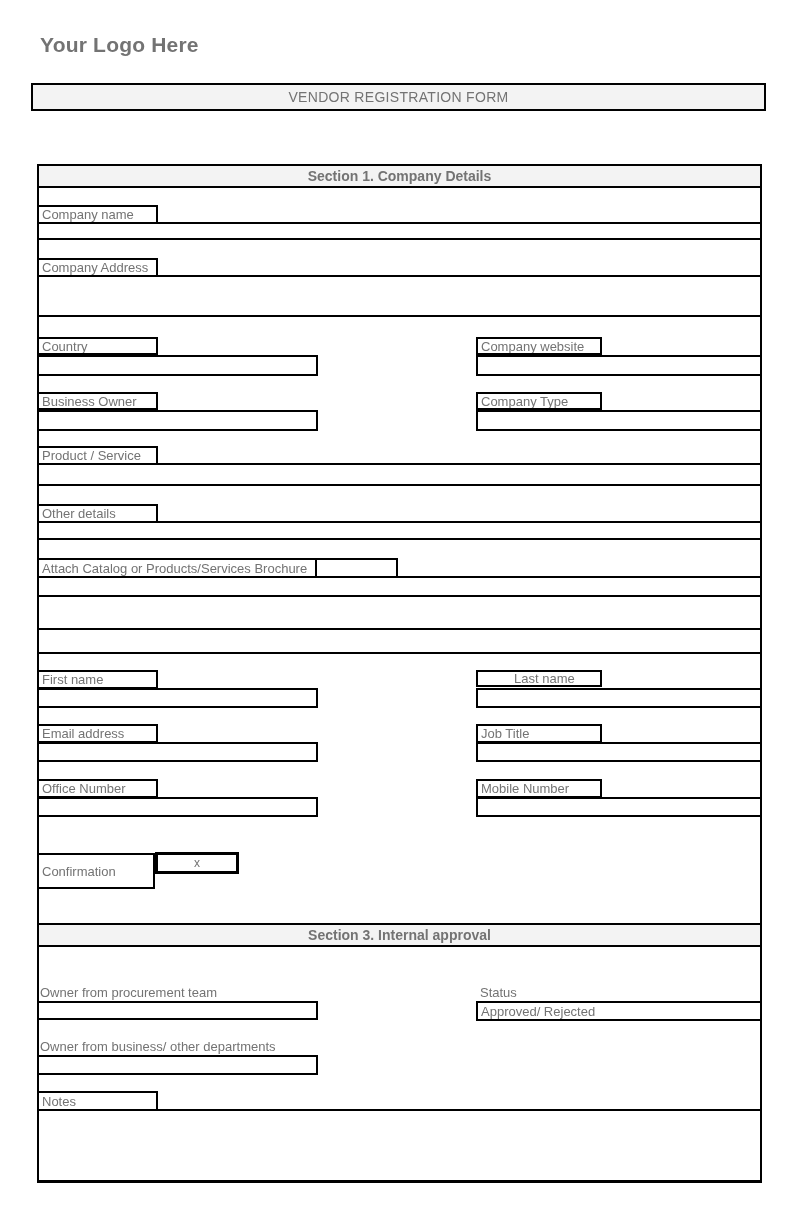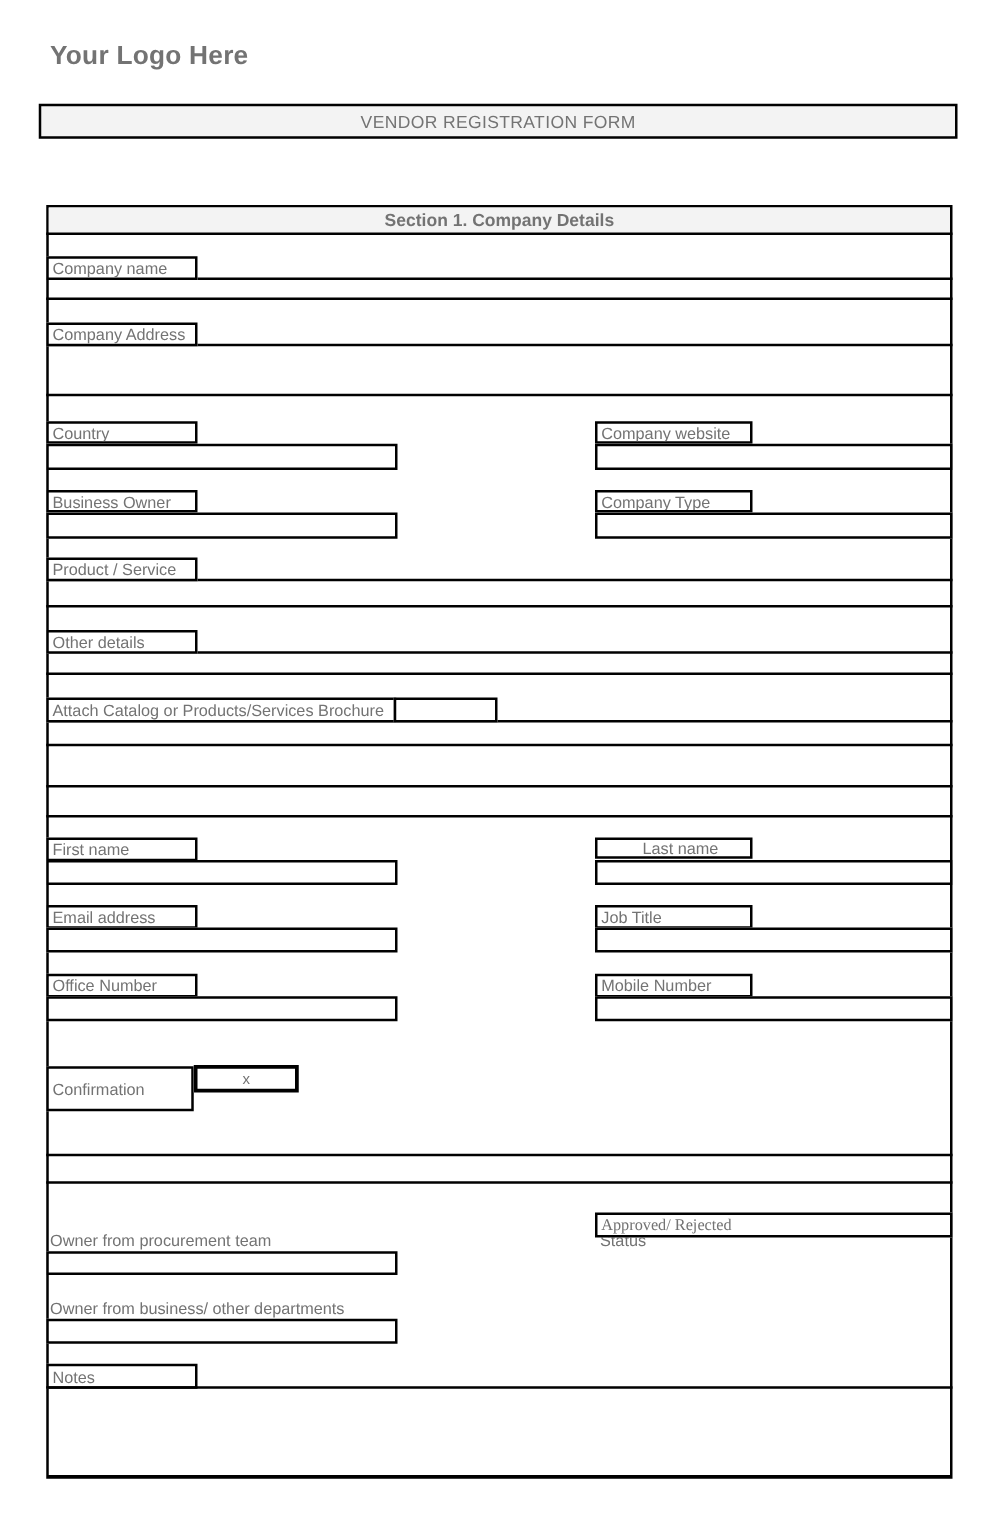--- a/index.html
+++ b/index.html
@@ -99,26 +99,27 @@
 
   <div class="lbox" style="left:37px;top:779px;width:121px;height:19px;">Office Number</div>
   <div class="lbox" style="left:476px;top:779px;width:126px;height:19px;">Mobile Number</div>
   <div class="ibox" style="left:37px;top:797px;width:281px;height:20px;"></div>
   <div class="ibox" style="left:476px;top:797px;width:286px;height:20px;"></div>
 
   <div class="lbox" style="left:37px;top:853px;width:118px;height:36px;">Confirmation</div>
   <div class="xbox" style="left:155px;top:852px;width:84px;height:22px;">x</div>
 
   <div class="hline" style="left:37px;top:923px;width:725px;"></div>
+  <div class="sechdr" style="left:39px;top:925px;width:721px;height:20px;line-height:20px;">Section 3. Internal approval</div>
   <div class="hline" style="left:37px;top:945px;width:725px;"></div>
 
   <div class="ptext" style="left:40px;top:986px;">Owner from procurement team</div>
   <div class="ptext" style="left:480px;top:986px;">Status</div>
   <div class="ibox" style="left:37px;top:1001px;width:281px;height:19px;"></div>
-  <div class="vbox" style="left:476px;top:970px;width:286px;height:20px;font-family:Liberation Serif, serif;">Approved/ Rejected</div>
+  <div class="vbox" style="left:476px;top:1001px;width:286px;height:20px;">Approved/ Rejected</div>
 
   <div class="ptext" style="left:40px;top:1040px;">Owner from business/ other departments</div>
   <div class="ibox" style="left:37px;top:1055px;width:281px;height:20px;"></div>
 
   <div class="lbox" style="left:37px;top:1091px;width:121px;height:20px;">Notes</div>
   <div class="hline" style="left:37px;top:1109px;width:725px;"></div>
   <div class="fill" style="left:39px;top:1111px;width:721px;height:70px;"></div>
 
 </div>
 

